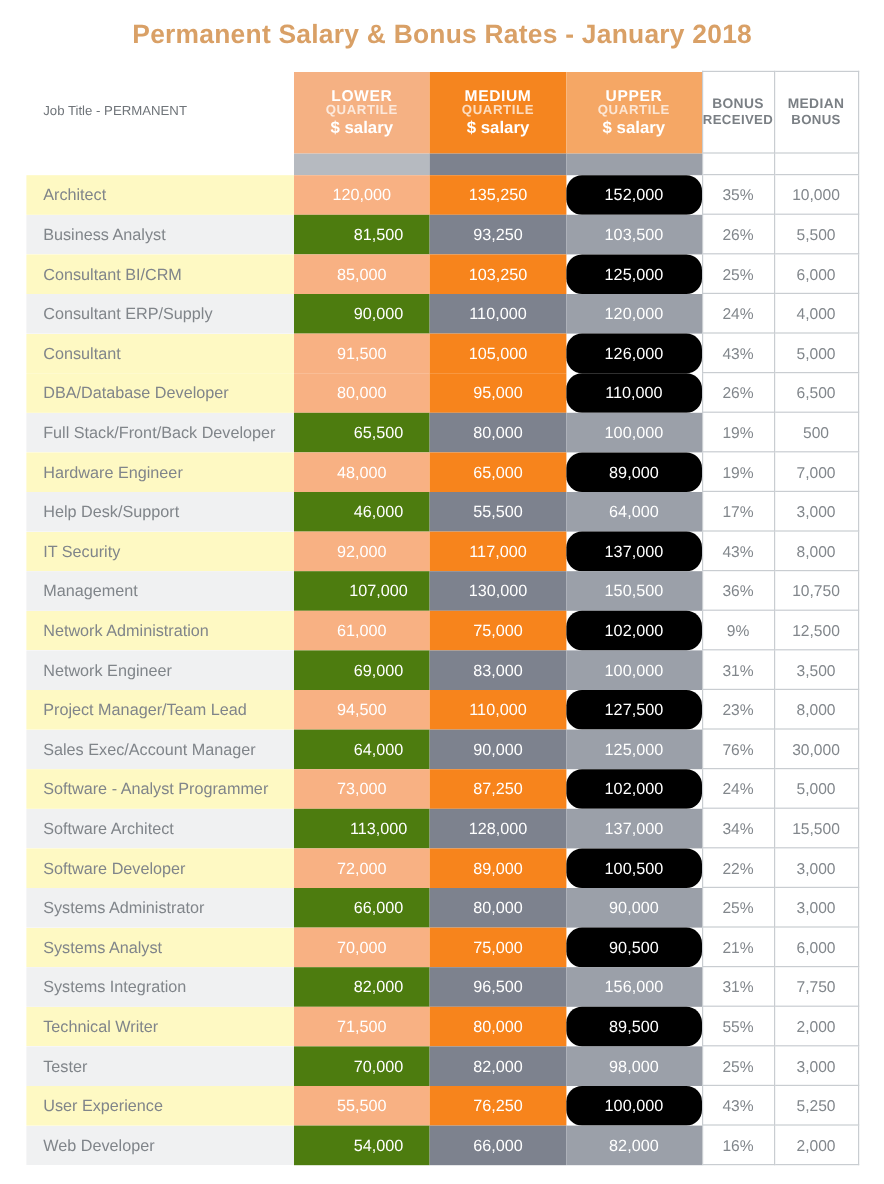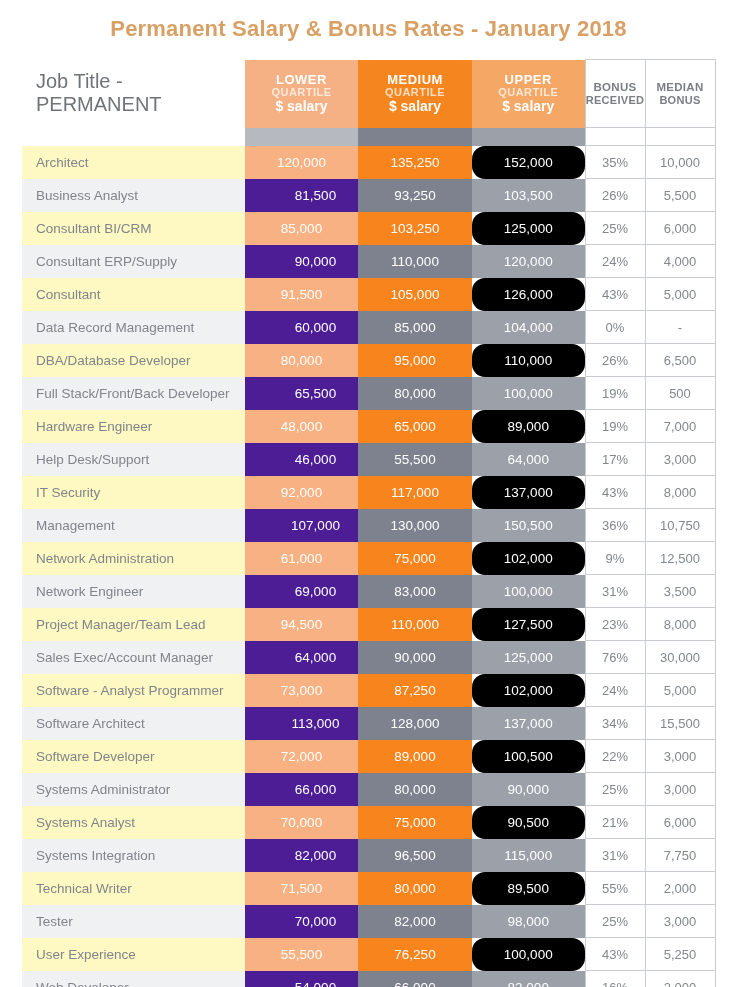--- a/index.html
+++ b/index.html
@@ -55,21 +55,21 @@
   col.c-lower  { width: 113px; }
   col.c-medium { width: 114px; }
   col.c-upper  { width: 113px; }
   col.c-bonus  { width: 60px;  }
   col.c-median { width: 70px;  }
 
   
   .hdr-job {
     background: #ffffff;
     color: #6f7479;
-    font-size: 20px;
+    font-size: 11px;
     text-align: left;
     padding-left: 14px !important;
     height: 60px;
     font-weight: normal;
     border-bottom: 1px solid #ffffff;
   }
   .hdr-q {
     height: 60px;
     text-align: center;
     color: #ffffff;
@@ -140,21 +140,21 @@
   .num {
     height: 32px;
     text-align: center;
     color: #ffffff;
     font-size: 13.5px;
   }
   tr.odd .num.lower  { background: #f8b183; }
   tr.odd .num.medium { background: #f7841c; }
   tr.odd .num.upper  { background: #000000; border-radius: 13px; }
 
-  tr.even .num.lower  { background: #4c1d95; padding-left: 28px; }
+  tr.even .num.lower  { background: #4d7c0f; padding-left: 28px; }
   tr.even .num.medium { background: #7d828e; }
   tr.even .num.upper  { background: #9ba0a9; }
 
   .plain {
     height: 32px;
     text-align: center;
     background: #ffffff;
     color: #82878c;
     font-size: 13px;
     border: 1px solid #c9cdd1;
@@ -255,28 +255,20 @@
             <td class="plain">4,000</td>
           </tr>
           <tr class="odd">
             <td class="job">Consultant</td>
             <td class="num lower">91,500</td>
             <td class="num medium">105,000</td>
             <td class="num upper">126,000</td>
             <td class="plain">43%</td>
             <td class="plain">5,000</td>
           </tr>
-          <tr class="even">
-            <td class="job">Data Record Management</td>
-            <td class="num lower">60,000</td>
-            <td class="num medium">85,000</td>
-            <td class="num upper">104,000</td>
-            <td class="plain">0%</td>
-            <td class="plain">-</td>
-          </tr>
           <tr class="odd">
             <td class="job">DBA/Database Developer</td>
             <td class="num lower">80,000</td>
             <td class="num medium">95,000</td>
             <td class="num upper">110,000</td>
             <td class="plain">26%</td>
             <td class="plain">6,500</td>
           </tr>
           <tr class="even">
             <td class="job">Full Stack/Front/Back Developer</td>
@@ -387,21 +379,21 @@
             <td class="num lower">70,000</td>
             <td class="num medium">75,000</td>
             <td class="num upper">90,500</td>
             <td class="plain">21%</td>
             <td class="plain">6,000</td>
           </tr>
           <tr class="even">
             <td class="job">Systems Integration</td>
             <td class="num lower">82,000</td>
             <td class="num medium">96,500</td>
-            <td class="num upper">115,000</td>
+            <td class="num upper">156,000</td>
             <td class="plain">31%</td>
             <td class="plain">7,750</td>
           </tr>
           <tr class="odd">
             <td class="job">Technical Writer</td>
             <td class="num lower">71,500</td>
             <td class="num medium">80,000</td>
             <td class="num upper">89,500</td>
             <td class="plain">55%</td>
             <td class="plain">2,000</td>

